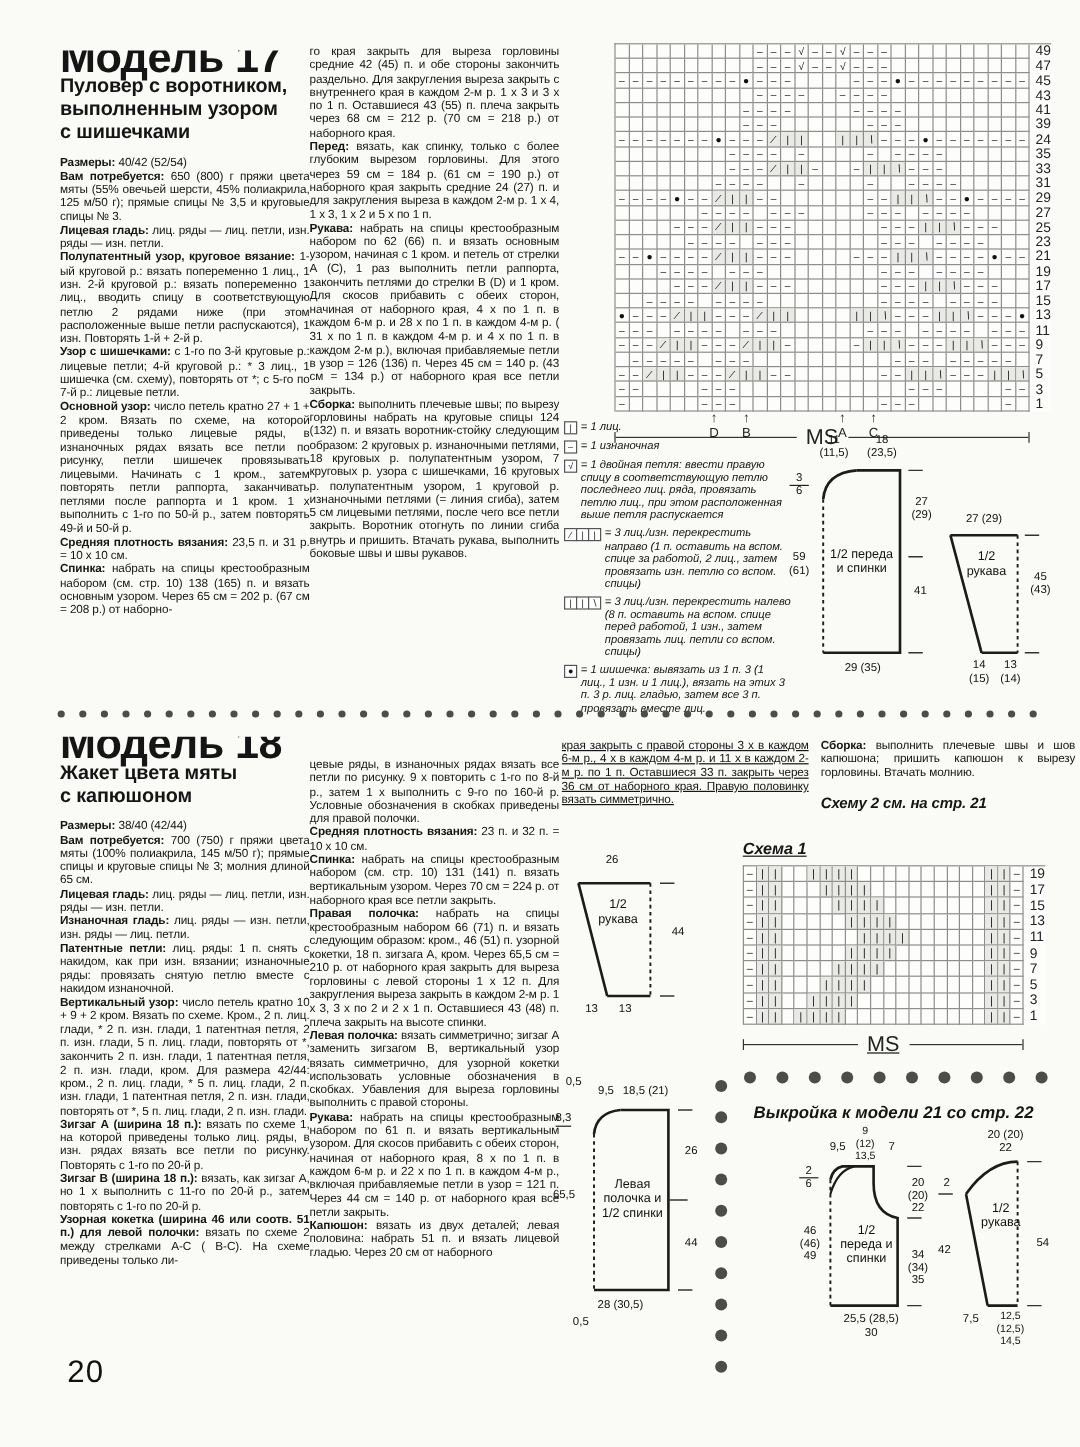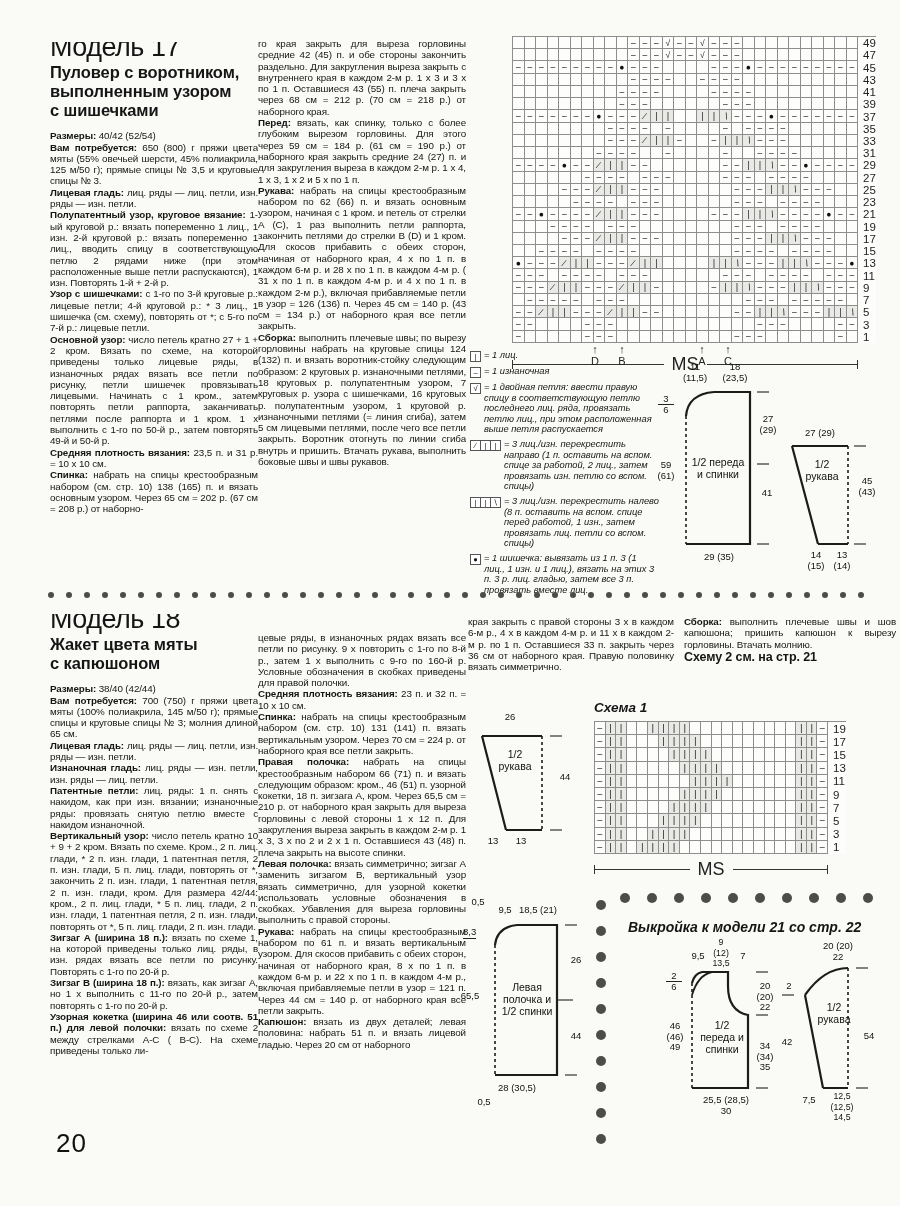--- a/index.html
+++ b/index.html
@@ -2,23 +2,23 @@
 <html><head>
 <meta charset="utf-8">
 <style>
   html,body{margin:0;padding:0;background:#e8e8e4;}
   #page{position:relative;width:900px;height:1206px;background:#fafaf7;overflow:hidden;
         font-family:"Liberation Sans", sans-serif;color:#151515;}
   
   .col{position:absolute;font-size:9.8px;line-height:11.3px;letter-spacing:-0.1px;}
   .col p{margin:0;text-align:justify;}
   .col p b{letter-spacing:-0.1px;}
-  h1.mtitle{font-size:27px;font-weight:normal;margin:0;letter-spacing:-0.5px;}
+  h1.mtitle{font-size:36px;font-weight:bold;margin:0;letter-spacing:-0.5px;}
   h2.msub{font-size:16.5px;line-height:19px;font-weight:bold;margin:10px 0 10px 0;white-space:pre-line;}
-  .note{font-size:12.5px;font-weight:bold;margin-top:2px;}
+  .note{font-size:12.5px;font-weight:bold;font-style:italic;margin-top:14px;}
   
   .chart{display:inline-block;border-left:1px solid #8d8d8d;border-top:1px solid #8d8d8d;background:#fdfdfc;}
   .crow{display:flex;align-items:center;}
   .ccell{box-sizing:border-box;border-right:1px solid #8d8d8d;border-bottom:1px solid #8d8d8d;
          display:flex;align-items:center;justify-content:center;color:#111;overflow:hidden;}
   .chart-big .ccell{width:11.5px;height:12.24px;font-size:8.5px;}
   .chart-sm  .ccell{width:10.6px;height:13.2px;font-size:9px;}
   .ccell.cab{background:#e9e9e6;font-style:italic;}
   .cnum{font-size:11.5px;margin-left:5px;color:#222;}
   .ms-bracket{display:flex;align-items:center;}
@@ -297,21 +297,21 @@
           <span class="ccell">–</span>
           <span class="ccell">–</span>
           <span class="ccell">●</span>
           <span class="ccell">–</span>
           <span class="ccell">–</span>
           <span class="ccell">–</span>
           <span class="ccell">–</span>
           <span class="ccell">–</span>
           <span class="ccell">–</span>
           <span class="ccell">–</span>
-          <span class="cnum">37</span>
+          <span class="cnum">24</span>
         </div><div class="crow">
           <span class="ccell"></span>
           <span class="ccell"></span>
           <span class="ccell"></span>
           <span class="ccell"></span>
           <span class="ccell"></span>
           <span class="ccell"></span>
           <span class="ccell"></span>
           <span class="ccell"></span>
           <span class="ccell">–</span>
@@ -1065,34 +1065,34 @@
         <p>цевые ряды, в изнаночных рядах вязать все петли по рисунку. 9 х повторить с 1-го по 8-й р., затем 1 х выполнить с 9-го по 160-й р. Условные обозначения в скобках приведены для правой полочки.</p>
         <p><b>Средняя плотность вязания: </b>23 п. и 32 п. = 10 х 10 см.</p>
         <p><b>Спинка: </b>набрать на спицы крестообразным набором (см. стр. 10) 131 (141) п. вязать вертикальным узором. Через 70 см = 224 р. от наборного края все петли закрыть.</p>
         <p><b>Правая полочка: </b>набрать на спицы крестообразным набором 66 (71) п. и вязать следующим образом: кром., 46 (51) п. узорной кокетки, 18 п. зигзага А, кром. Через 65,5 см = 210 р. от наборного края закрыть для выреза горловины с левой стороны 1 х 12 п. Для закругления выреза закрыть в каждом 2-м р. 1 х 3, 3 х по 2 и 2 х 1 п. Оставшиеся 43 (48) п. плеча закрыть на высоте спинки.</p>
         <p><b>Левая полочка: </b>вязать симметрично; зигзаг А заменить зигзагом В, вертикальный узор вязать симметрично, для узорной кокетки использовать условные обозначения в скобках. Убавления для выреза горловины выполнить с правой стороны.</p>
         <p><b>Рукава: </b>набрать на спицы крестообразным набором по 61 п. и вязать вертикальным узором. Для скосов прибавить с обеих сторон, начиная от наборного края, 8 х по 1 п. в каждом 6-м р. и 22 х по 1 п. в каждом 4-м р., включая прибавляемые петли в узор = 121 п. Через 44 см = 140 р. от наборного края все петли закрыть.</p>
         <p><b>Капюшон: </b>вязать из двух деталей; левая половина: набрать 51 п. и вязать лицевой гладью. Через 20 см от наборного</p>
       </div>
   </div>
 
-  <div class="col" style="left:468px;top:616px;width:206px;height:80px;overflow:hidden;">
+  <div class="col" style="left:468px;top:616px;width:206px;height:80px;overflow:hidden;text-decoration:underline;">
     <div>
         <p>края закрыть с правой стороны 3 х в каждом 6-м р., 4 х в каждом 4-м р. и 11 х в каждом 2-м р. по 1 п. Оставшиеся 33 п. закрыть через 36 см от наборного края. Правую половинку вязать симметрично.</p>
       </div>
   </div>
 
   <div class="col" style="left:684px;top:616px;width:212px;height:110px;overflow:hidden;">
     <div>
         <p><b>Сборка: </b>выполнить плечевые швы и шов капюшона; пришить капюшон к вырезу горловины. Втачать молнию.</p>
       </div>
     <div class="note">Схему 2 см. на стр. 21</div>
   </div>
 
-  <div style="position:absolute;left:594px;top:700px;">
+  <div style="position:absolute;left:619px;top:700px;text-decoration:underline;">
     <div class="schem-h">Схема 1</div>
     <div class="chart chart-sm" style="margin-top:6px;"><div class="crow">
           <span class="ccell">–</span>
           <span class="ccell cab">|</span>
           <span class="ccell cab">|</span>
           <span class="ccell"></span>
           <span class="ccell"></span>
           <span class="ccell cab">|</span>
           <span class="ccell cab">|</span>
           <span class="ccell cab">|</span>

